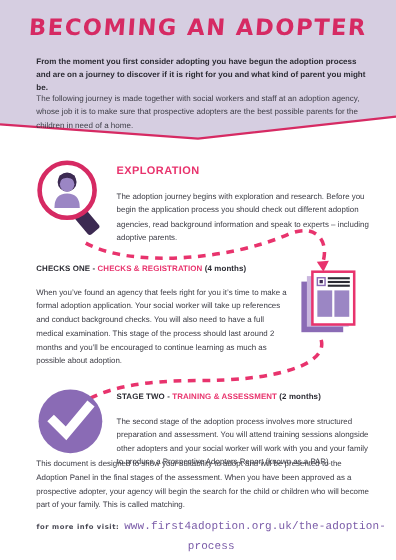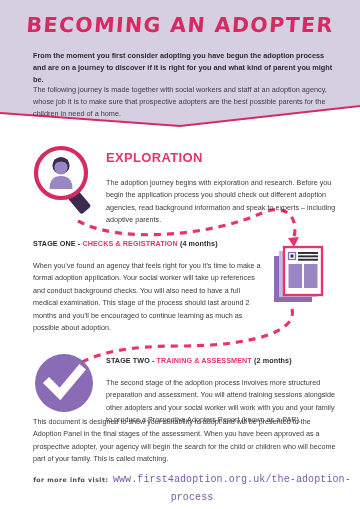--- a/index.html
+++ b/index.html
@@ -103,21 +103,21 @@
   .sec-body {
     font-size: 7.2px;
     line-height: 1.72;
     color: #3b3b44;
     margin-top: 12px;
   }
 
   
   .sec-exploration { top: 150px; left: 106px; width: 232px; }
   .exploration-title {
-    font-size: 13px;
+    font-size: 10px;
     font-weight: bold;
     color: #e8336d;
     letter-spacing: 0.35px;
     margin-bottom: 6px;
   }
 
   
   .sec-stage-one { top: 239px; left: 33px; width: 228px; }
 
   
@@ -224,21 +224,21 @@
     </svg>
   </div>
 
   <div class="section sec-exploration">
     <div class="exploration-title">EXPLORATION</div>
     <div class="sec-body">The adoption journey begins with exploration and research. Before you begin the application process you should check out different adoption agencies, read background information and speak to experts – including adoptive parents.</div>
   </div>
 
   <div class="section sec-stage-one">
     <div class="sec-heading">
-      <span class="plain">STAGE ONE</span><span class="plain"> - </span><span class="accent">CHECKS &amp; REGISTRATION</span><span class="plain"> </span><span class="plain">(4 months)</span>
+      <span class="plain">CHECKS ONE</span><span class="plain"> - </span><span class="accent">CHECKS &amp; REGISTRATION</span><span class="plain"> </span><span class="plain">(4 months)</span>
     </div>
     <div class="sec-body">When you’ve found an agency that feels right for you it’s time to make a formal adoption application. Your social worker will take up references and conduct background checks. You will also need to have a full medical examination. This stage of the process should last around 2 months and you’ll be encouraged to continue learning as much as possible about adoption.</div>
   </div>
 
   <div class="section sec-stage-two">
     <div class="sec-heading">
       <span class="plain">STAGE TWO</span><span class="plain"> - </span><span class="accent">TRAINING &amp; ASSESSMENT</span><span class="plain"> </span><span class="plain">(2 months)</span>
     </div>
     <div class="sec-body">The second stage of the adoption process involves more structured preparation and assessment. You will attend training sessions alongside other adopters and your social worker will work with you and your family to produce a Prospective Adopters Report (known as a PAR).</div>
   </div>

